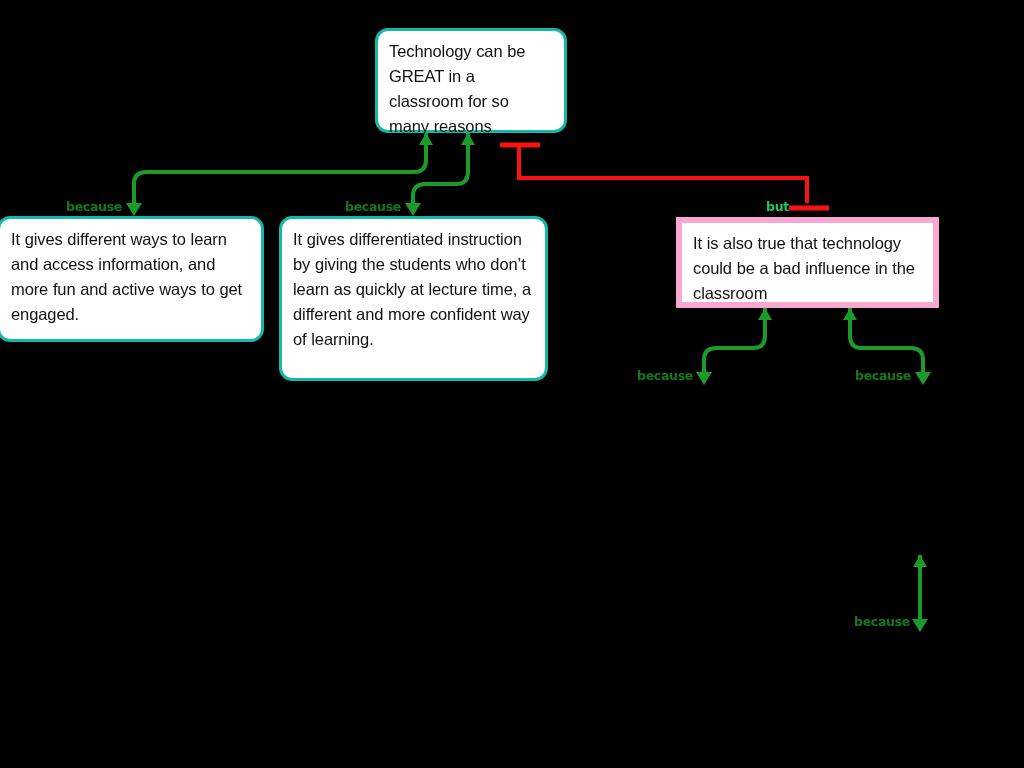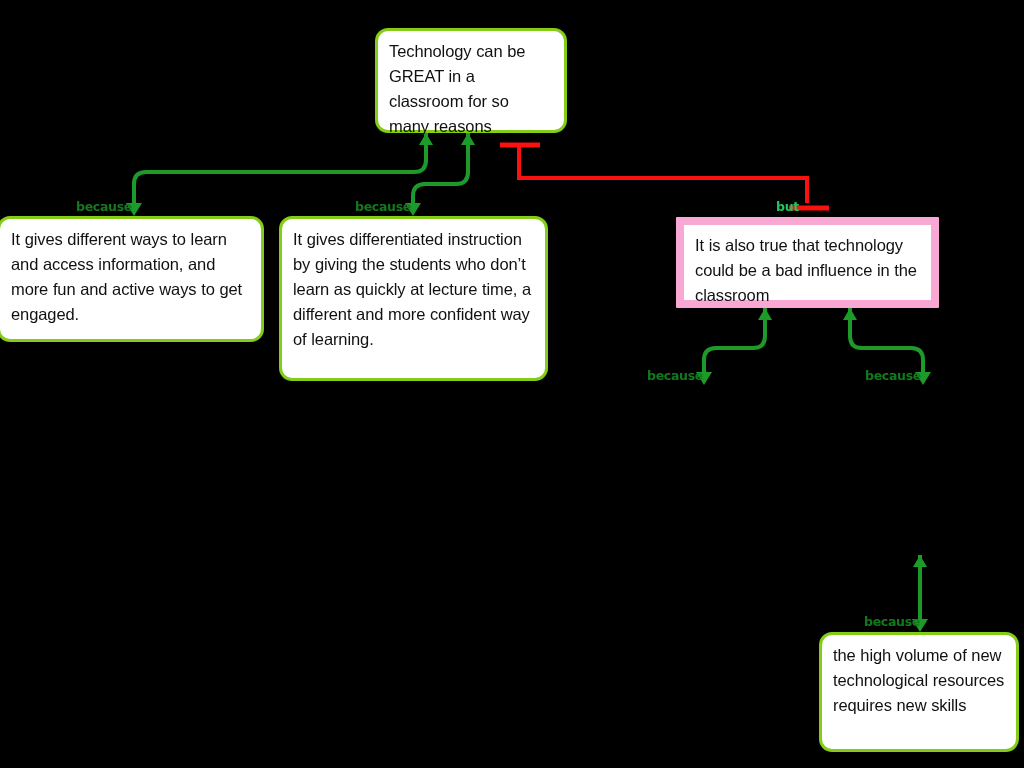--- a/index.html
+++ b/index.html
@@ -28,35 +28,34 @@
     box-sizing: border-box;
     background: #ffffff;
     color: #111111;
     font-size: 16.5px;
     line-height: 25px;
     padding: 8px 11px 9px 11px;
     letter-spacing: -0.1px;
     word-spacing: 0.2px;
   }
   .node.support {
-    border: 3px solid #84cc16;
+    border: 3px solid #14b8a6;
     border-radius: 13px;
   }
   .node.objection {
-    border: 8px solid #f9a8d4;
+    border: 6px solid #f9a8d4;
     border-radius: 1px;
   }
   .edge-label {
     position: absolute;
     font-size: 12.5px;
     font-weight: bold;
     letter-spacing: -0.3px;
     white-space: nowrap;
     font-family: "DejaVu Sans", sans-serif;
-    margin-left: 10px;
   }
   .edge-label.support { color: #127a1d; }
   .edge-label.objection { color: #22c55e; }
 </style>
 </head>
 <body>
 
 <div id="canvas">
 
   <svg id="wires" viewBox="0 0 1024 768" width="1024" height="768">
@@ -101,21 +100,20 @@
   <div class="node support" style="left:375px; top:28px; width:192px; height:105px;">Technology can be GREAT in a classroom for so many reasons</div>
 
   <div class="node support" style="left:-3px; top:216px; width:267px; height:126px;">It gives different ways to learn and access information, and more fun and active ways to get engaged.</div>
 
   <div class="node support" style="left:279px; top:216px; width:269px; height:165px;">It gives differentiated instruction by giving the students who don’t learn as quickly at lecture time, a different and more confident way of learning.</div>
 
   <div class="node objection" style="left:676px; top:217px; width:263px; height:91px;">It is also true that technology could be a bad influence in the classroom</div>
 
 
 
-  <div class="node support" style="left:819px; top:632px; width:200px; height:120px;">the high volume of new technological resources requires new skills</div>
 
   <div class="edge-label support" style="left:66px; top:199px;">because</div>
 
   <div class="edge-label support" style="left:345px; top:199px;">because</div>
 
   <div class="edge-label objection" style="left:766px; top:199px;">but</div>
 
   <div class="edge-label support" style="left:637px; top:368px;">because</div>
 
   <div class="edge-label support" style="left:855px; top:368px;">because</div>

